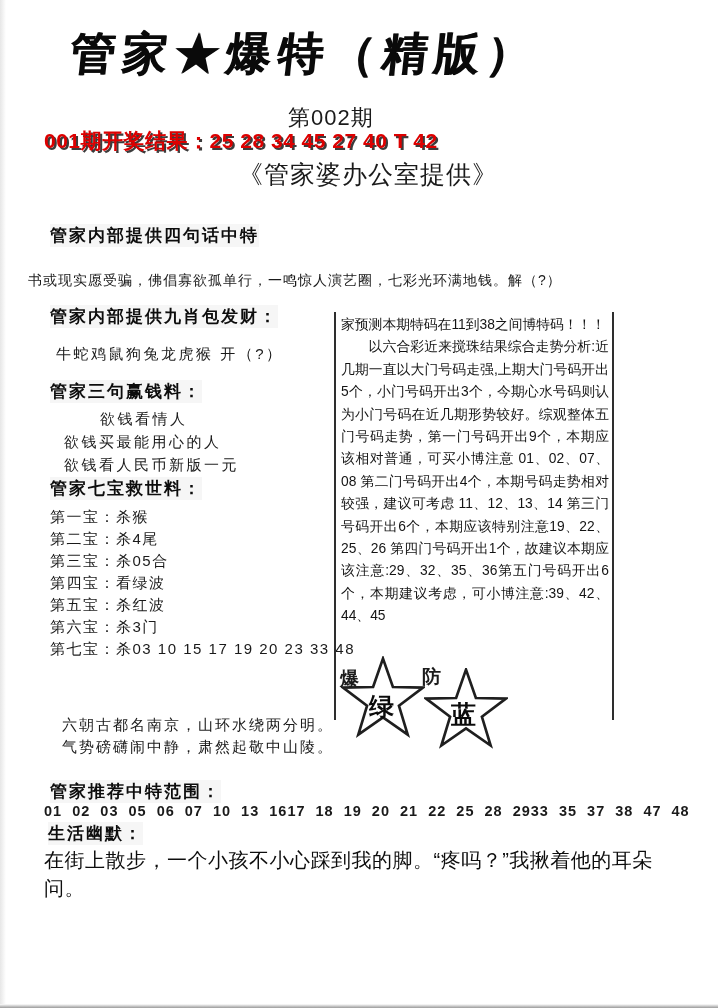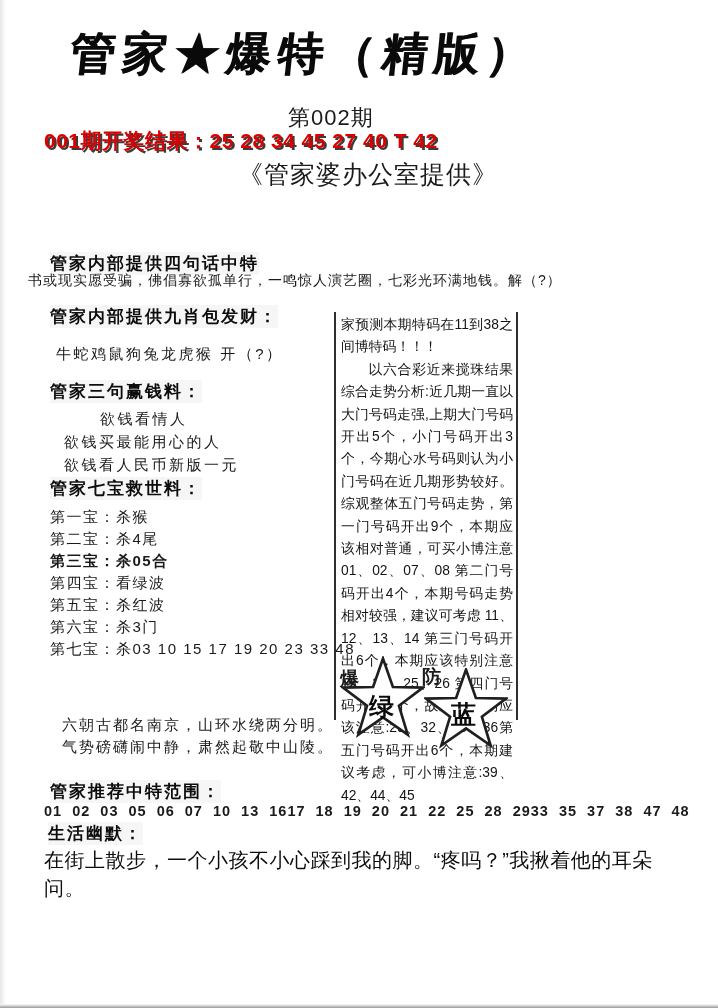--- a/index.html
+++ b/index.html
@@ -51,21 +51,21 @@
     background:rgba(0,0,0,0.035);
     white-space:nowrap;
   }
   .body-line{font-size:14px;color:#1a1a1a;letter-spacing:1px;white-space:nowrap;}
   .list-line{font-size:15px;color:#1a1a1a;letter-spacing:2.5px;white-space:nowrap;line-height:22.5px;}
   .treasure-line{font-size:15px;color:#1a1a1a;letter-spacing:1.5px;white-space:nowrap;line-height:22.5px;}
   .poem-line{font-size:15px;color:#1a1a1a;letter-spacing:2px;white-space:nowrap;line-height:22px;}
   .numbers{font-size:14.5px;color:#1a1a1a;font-weight:bold;letter-spacing:1px;word-spacing:5px;white-space:nowrap;}
   .humor{font-size:20px;color:#0d0d0d;width:628px;line-height:28px;letter-spacing:0.5px;}
   .analysis-box{
-    left:334px;top:312px;width:184px;height:408px;
+    left:334px;top:312px;width:280px;height:408px;
     border-left:2px solid #2e2e2e;
     border-right:2px solid #2e2e2e;
     padding:2px 3px 0 5px;
     box-sizing:border-box;
     font-size:13.8px;line-height:22.4px;color:#141414;
     text-align:justify;
   }
   .analysis-box p{margin:0;}
   .analysis-box .indent{text-indent:2em;}
   .star-wrap{width:90px;height:95px;}
@@ -83,35 +83,35 @@
 <div class="page">
 
   <div class="abs masthead">管家★爆特（精版）</div>
 
   <div class="abs issue">第002期</div>
 
   <div class="abs lastresult">001期开奖结果：25 28 34 45 27 40 T 42</div>
 
   <div class="abs provider">《管家婆办公室提供》</div>
 
-  <div class="abs sec-h" style="left:50px;top:224px;margin-top:28px;">管家内部提供四句话中特</div>
+  <div class="abs sec-h" style="left:50px;top:224px;">管家内部提供四句话中特</div>
   <div class="abs body-line" style="left:28px;top:272px;">书或现实愿受骗，佛倡寡欲孤单行，一鸣惊人演艺圈，七彩光环满地钱。解（?）</div>
 
   <div class="abs sec-h" style="left:50px;top:305px;">管家内部提供九肖包发财：</div>
   <div class="abs list-line" style="left:56px;top:343px;">牛蛇鸡鼠狗兔龙虎猴 开（?）</div>
 
   <div class="abs sec-h" style="left:50px;top:380px;">管家三句赢钱料：</div>
   <div class="abs list-line" style="left:64px;top:408px;margin-left:36px;">欲钱看情人</div>
   <div class="abs list-line" style="left:64px;top:431px;">欲钱买最能用心的人</div>
   <div class="abs list-line" style="left:64px;top:454px;">欲钱看人民币新版一元</div>
 
   <div class="abs sec-h" style="left:50px;top:477px;">管家七宝救世料：</div>
   <div class="abs treasure-line" style="left:50px;top:506px;">第一宝：杀猴</div>
   <div class="abs treasure-line" style="left:50px;top:528px;">第二宝：杀4尾</div>
-  <div class="abs treasure-line" style="left:50px;top:550px;font-weight:bold;">第三宝：杀05合</div>
+  <div class="abs treasure-line" style="left:50px;top:550px;">第三宝：杀05合</div>
   <div class="abs treasure-line" style="left:50px;top:572px;">第四宝：看绿波</div>
   <div class="abs treasure-line" style="left:50px;top:594px;">第五宝：杀红波</div>
   <div class="abs treasure-line" style="left:50px;top:616px;">第六宝：杀3门</div>
   <div class="abs treasure-line" style="left:50px;top:638px;">第七宝：杀03 10 15 17 19 20 23 33 48</div>
 
   <div class="abs poem-line" style="left:62px;top:714px;">六朝古都名南京，山环水绕两分明。</div>
   <div class="abs poem-line" style="left:62px;top:736px;">气势磅礴闹中静，肃然起敬中山陵。</div>
 
   <div class="abs sec-h" style="left:50px;top:780px;">管家推荐中特范围：</div>
   <div class="abs numbers" style="left:44px;top:803px;">01 02 03 05 06 07 10 13 1617 18 19 20 21 22 25 28 2933 35 37 38 47 48</div>

